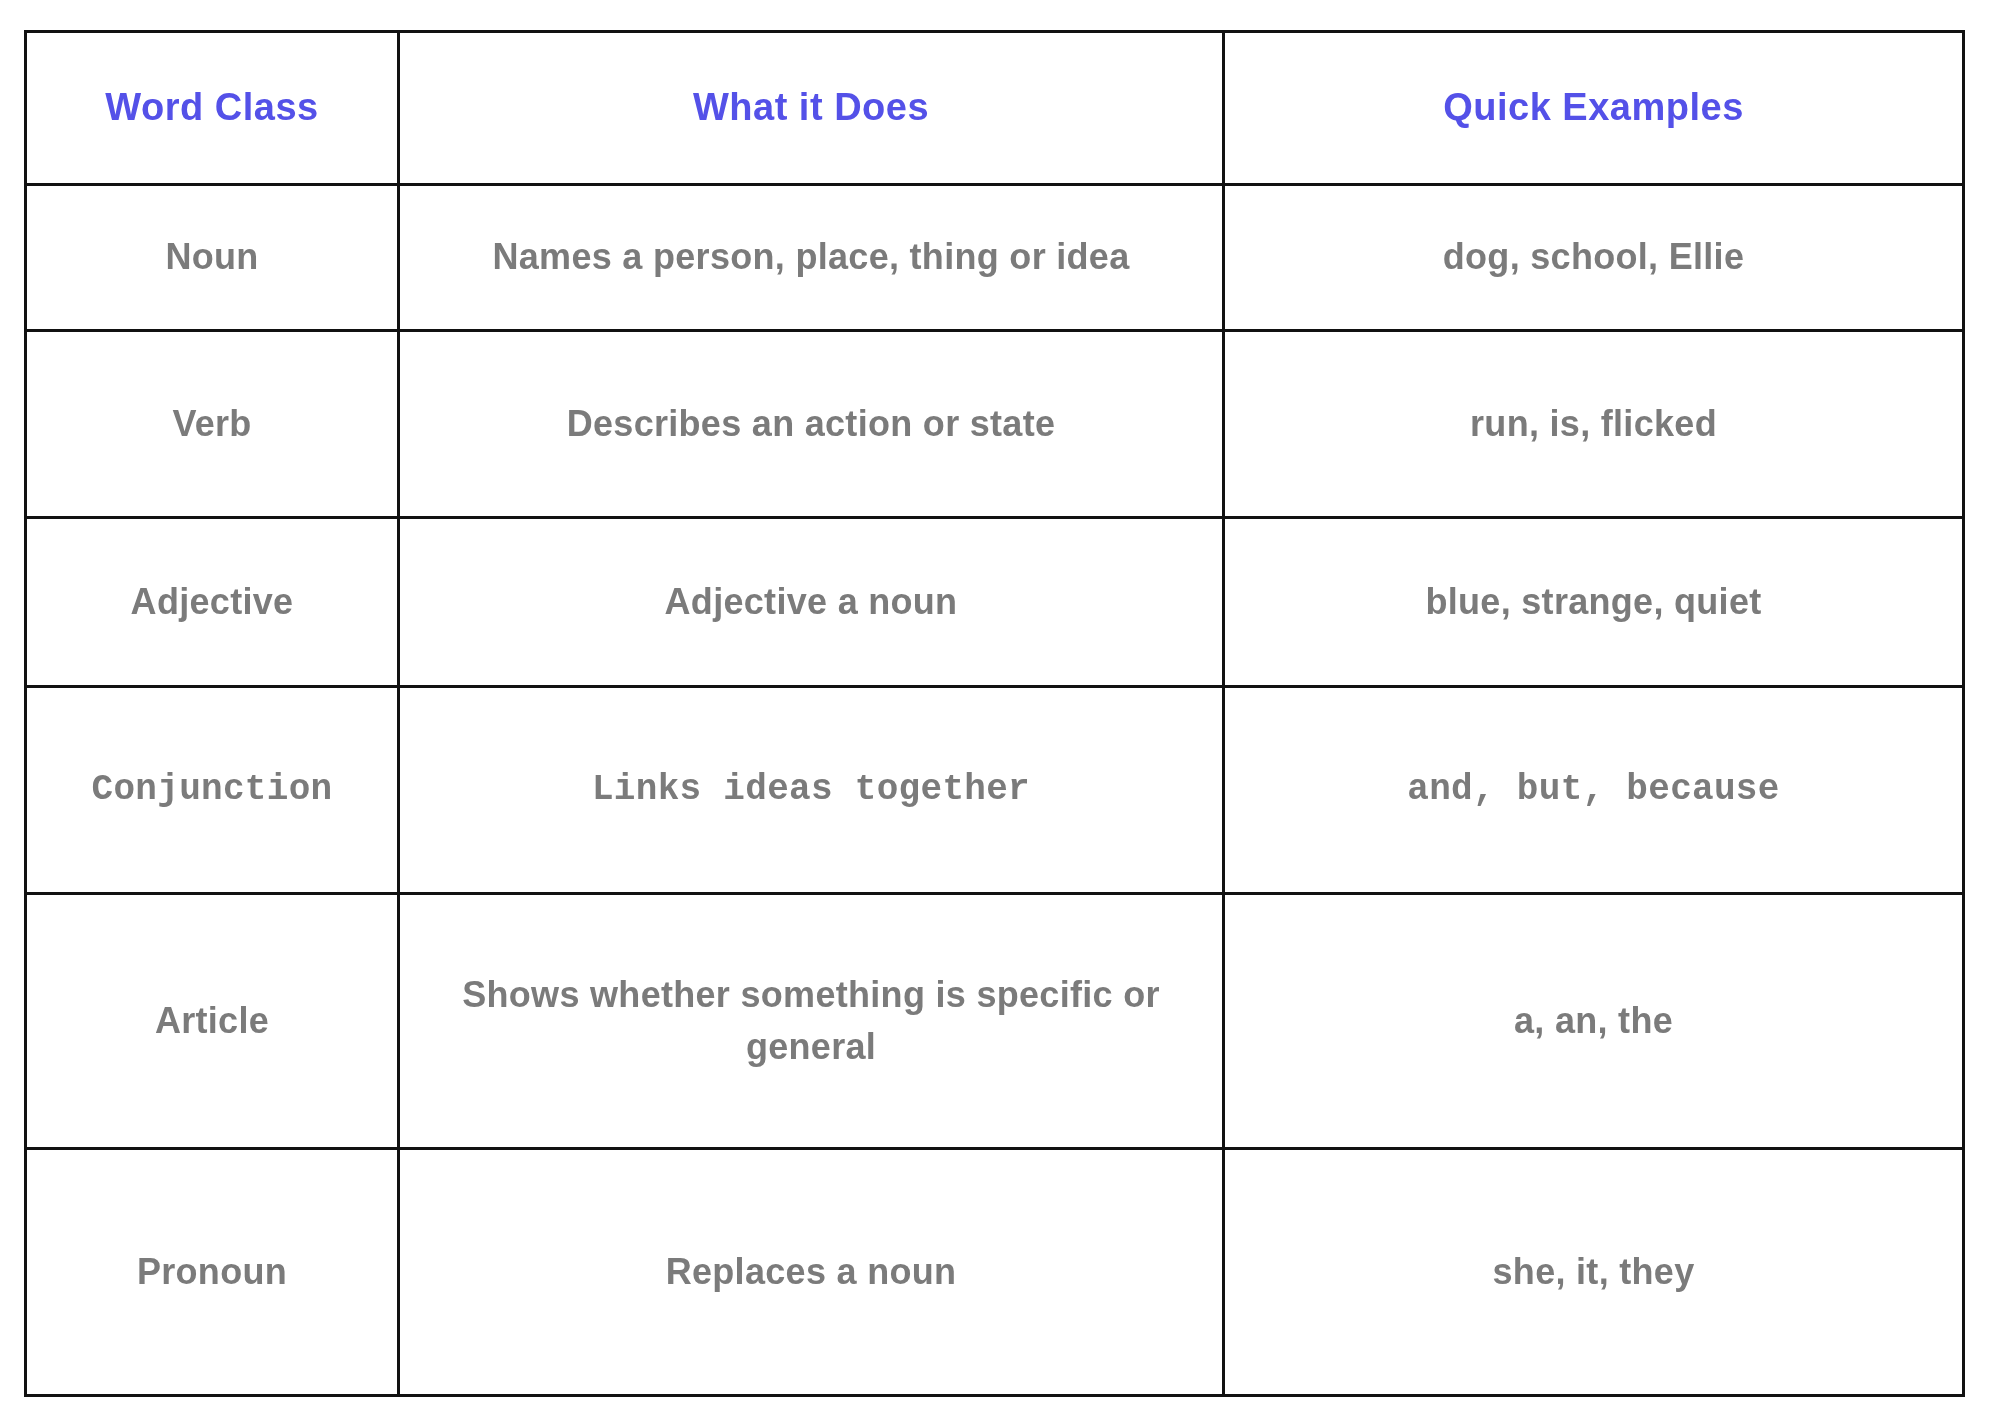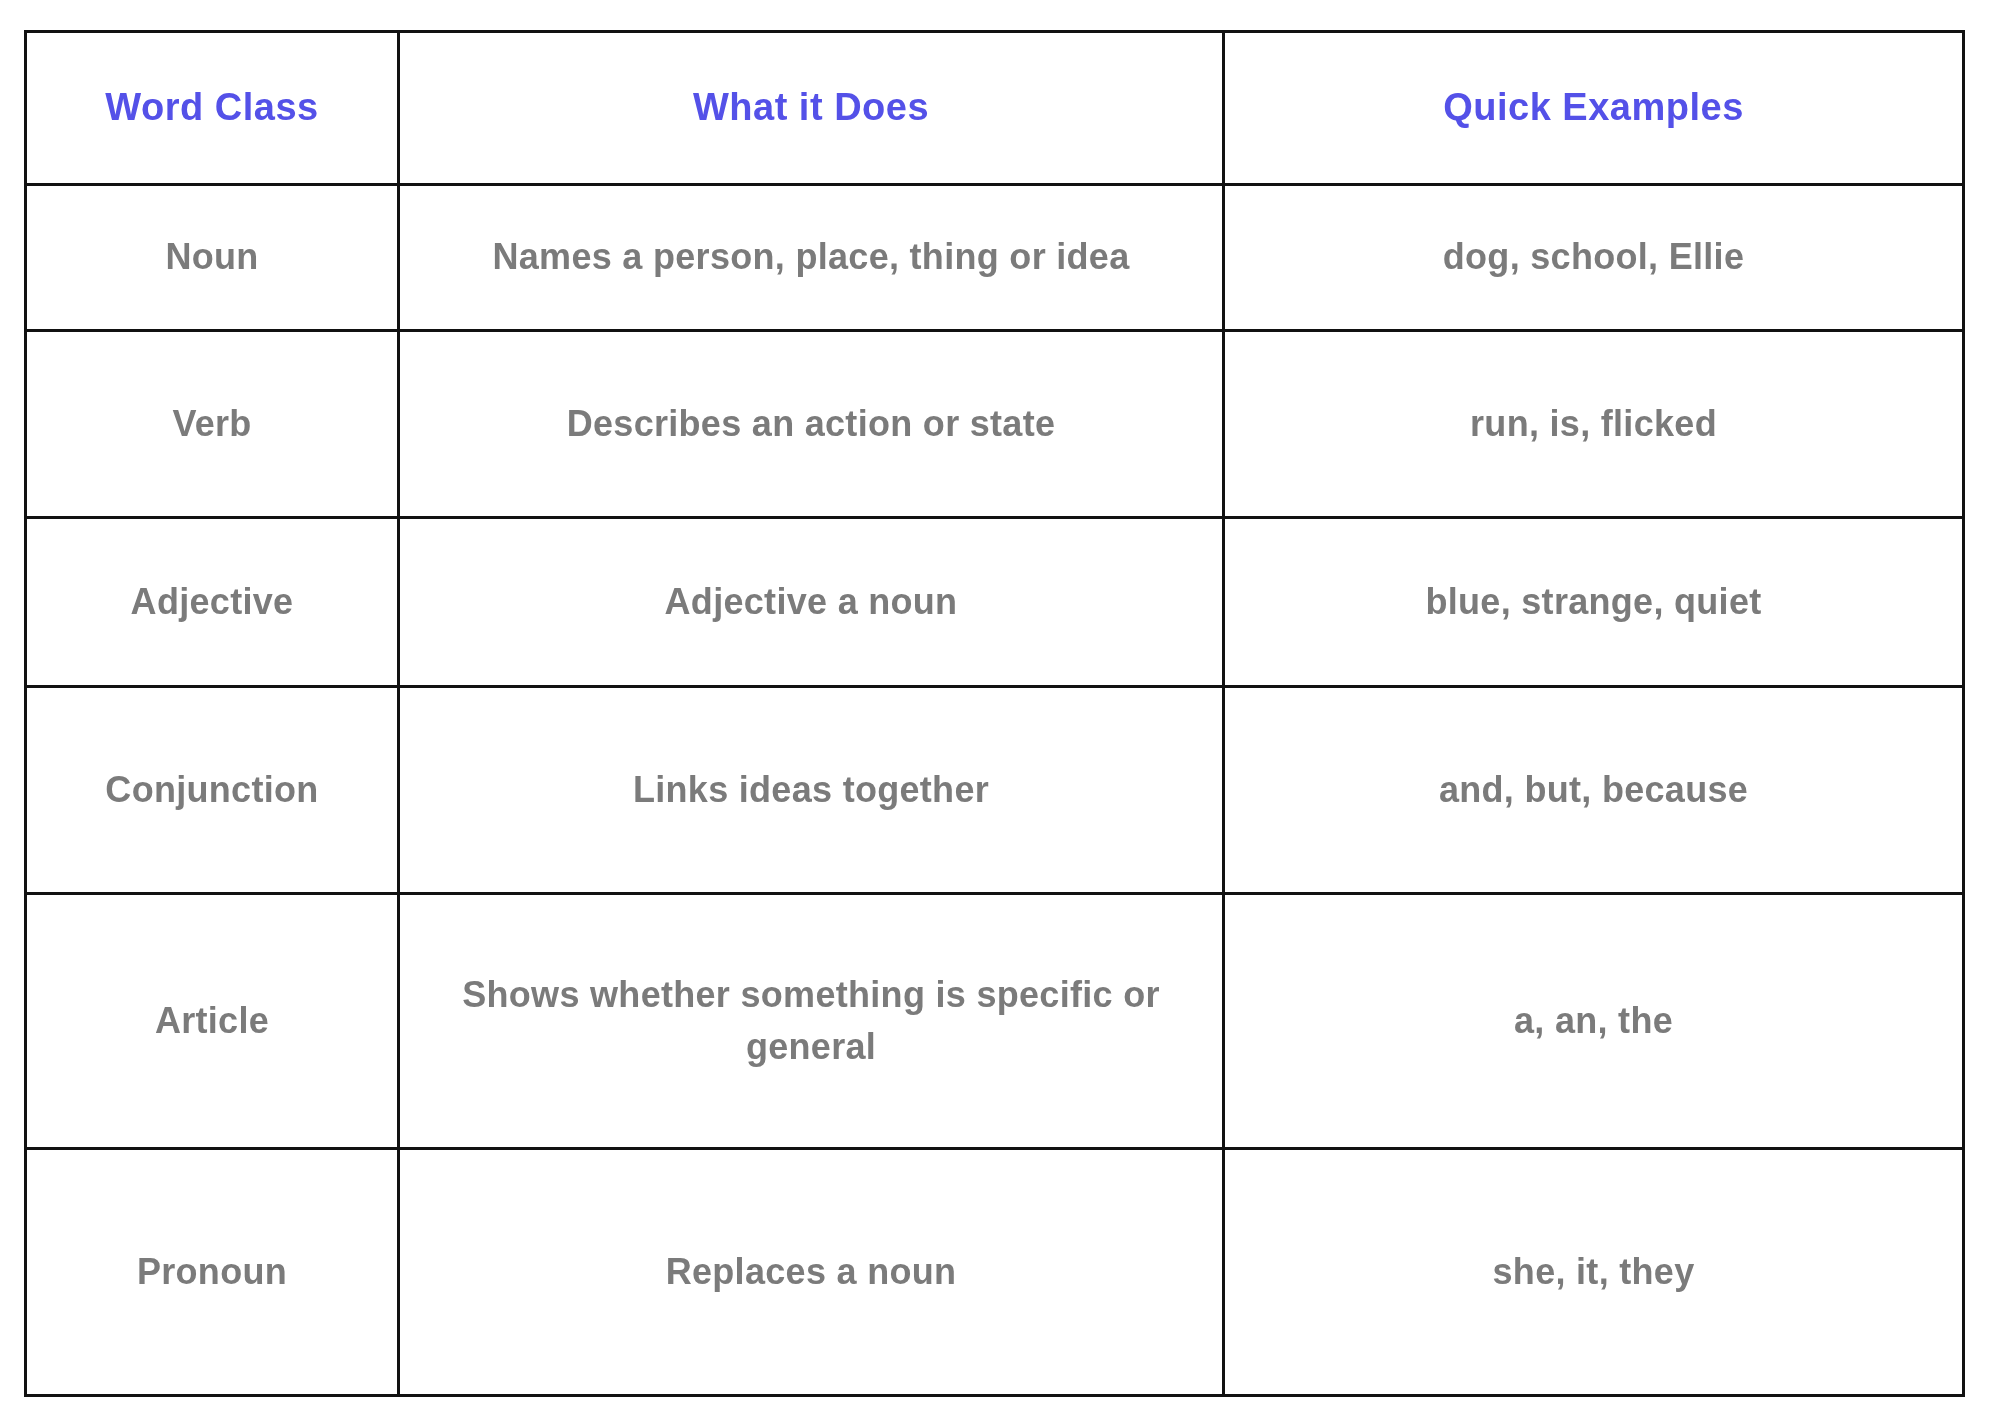--- a/index.html
+++ b/index.html
@@ -53,21 +53,21 @@
     font-size: 36px;
     letter-spacing: 0.3px;
   }
   td.cell-does { padding: 4px 30px; }
   td.cell-class, td.cell-examples { padding: 0 16px; }
   tr.r-header { height: 153px; }
   tr.r0 { height: 103px; }
   tr.r1 { height: 133px; }
   tr.r2 { height: 119px; }
   tr.r3 { height: 169px; }
-  tr.r4 { height: 147px; }
+  tr.r4 { height: 147px; font-family: Liberation Mono, monospace; }
   tr.r5 { height: 150px; }
   tr.r6 { height: 180px; }
   tr.r7 { height: 175px; }
 </style>
 </head>
 <body>
 
 <div class="page">
   <table class="wc-table">
     <colgroup>

